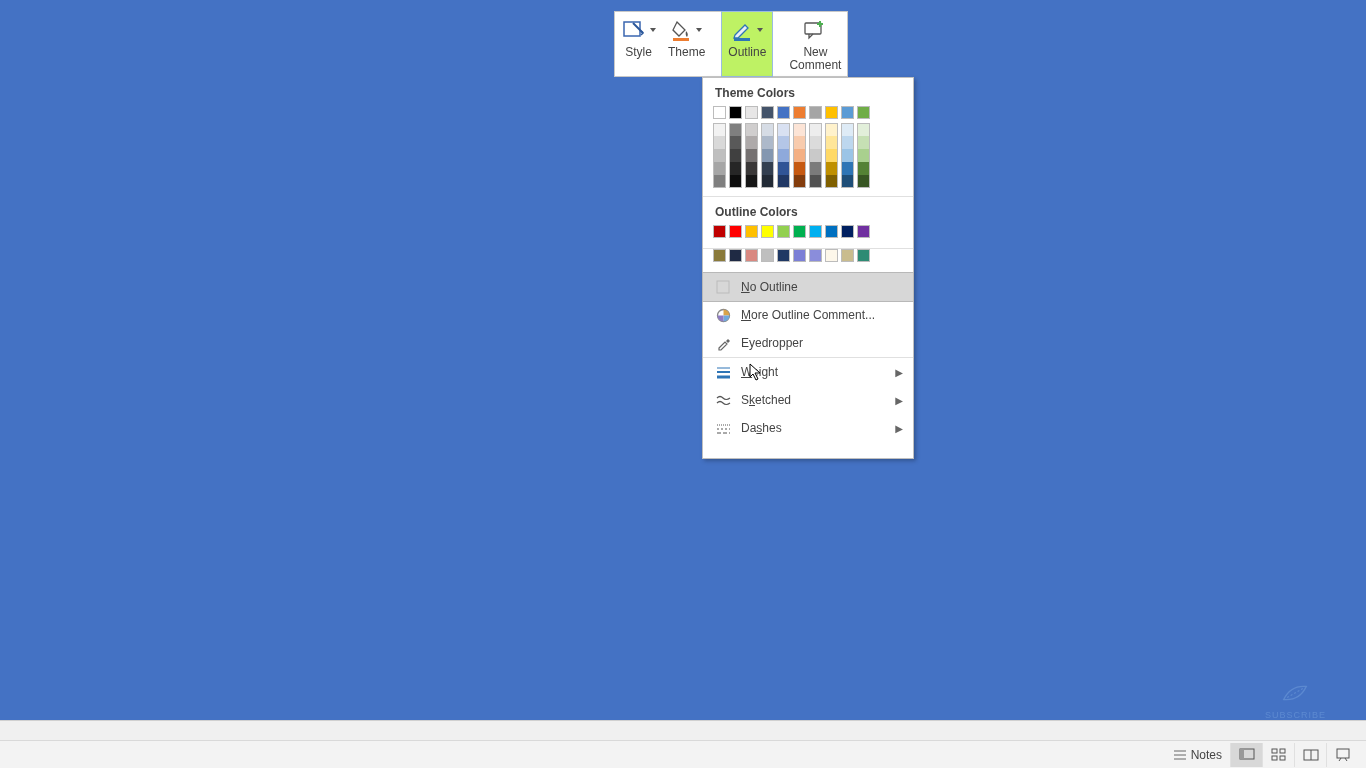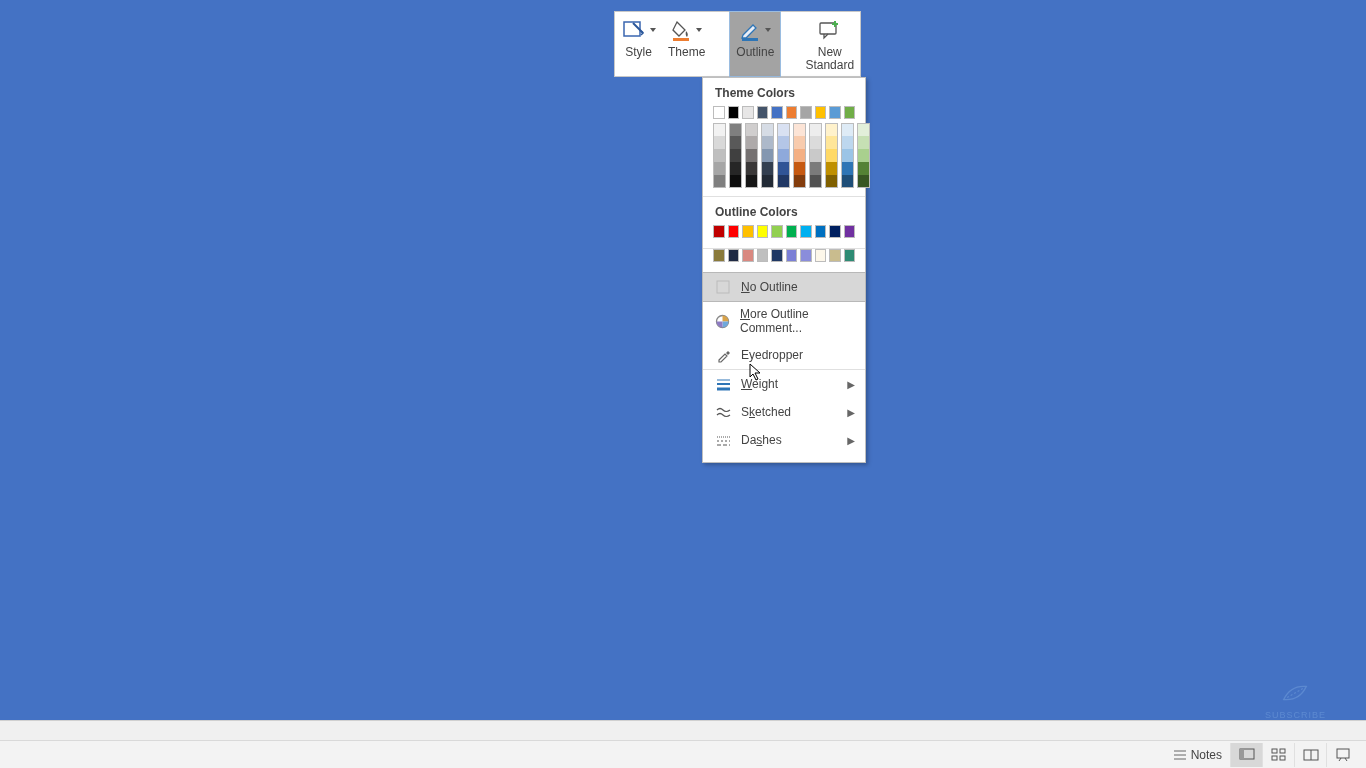--- a/index.html
+++ b/index.html
@@ -1,27 +1,27 @@
 <!DOCTYPE html>
 <html><head>
 <meta charset="utf-8">
 <style>
 * { margin: 0; padding: 0; box-sizing: border-box; font-family: "Segoe UI", Arial, sans-serif; }
 body { background: #4472c4; width: 1366px; height: 768px; position: relative; overflow: hidden; }
 
 
 .mini-toolbar { position: absolute; left: 614px; top: 11px; background: #fff; border: 1px solid #c8c8c8; display: flex; }
 .mini-toolbar .btn { display: flex; flex-direction: column; align-items: center; justify-content: flex-start; padding: 4px 6px 4px; cursor: pointer; min-width: 44px; }
-.mini-toolbar .btn.active { background: #a3a3a3; border: 1px solid #9abce0; margin: -1px 18px; }
+.mini-toolbar .btn.active { background: #bef264; border: 1px solid #9abce0; margin: -1px 10px; }
 .mini-toolbar .btn .icon-area { height: 24px; display: flex; align-items: center; justify-content: center; margin-top: 2px; }
 .mini-toolbar .btn .label { font-size: 12px; color: #444; margin-top: 4px; line-height: 13px; text-align: center; }
 .caret-down { width: 0; height: 0; border-left: 3px solid transparent; border-right: 3px solid transparent; border-top: 4px solid #555; margin-left: 3px; }
 
 
-.dropdown { position: absolute; left: 702px; top: 77px; width: 164px; background: #fff; border: 1px solid #bfbfbf; box-shadow: 2px 2px 4px rgba(0,0,0,0.25); padding-bottom: 8px; }
+.dropdown { position: absolute; left: 702px; top: 77px; width: 212px; background: #fff; border: 1px solid #bfbfbf; box-shadow: 2px 2px 4px rgba(0,0,0,0.25); padding-bottom: 16px; }
 .section-title { font-size: 12px; font-weight: 600; color: #444; padding: 8px 12px 6px; }
 .swatch-row { display: flex; gap: 3px; padding: 0 10px; }
 .swatch { width: 13px; height: 13px; border: 1px solid #bcbcbc; cursor: pointer; }
 .shade-grid { padding: 4px 10px 8px; display: flex; gap: 3px; }
 .shade-col { display: flex; flex-direction: column; }
 .shade-col .sw { width: 13px; height: 13px; border-left: 1px solid #bcbcbc; border-right: 1px solid #bcbcbc; cursor: pointer; }
 .shade-col .sw:first-child { border-top: 1px solid #bcbcbc; }
 .shade-col .sw:last-child { border-bottom: 1px solid #bcbcbc; }
 .divider { height: 1px; background: #e0e0e0; margin: 0; }
 
@@ -84,21 +84,21 @@
   </div>
   <div class="btn">
     <div class="icon-area">
       <svg width="24" height="22">
           <rect x="2" y="4" width="16" height="11" rx="1" fill="none" stroke="#555" stroke-width="1.3"></rect>
           <path d="M6 15 L6 19 L10 15" fill="none" stroke="#555" stroke-width="1.3"></path>
           <path d="M17 2 L17 8 M14 5 L20 5" stroke="#4caf50" stroke-width="2"></path>
         </svg>
     </div>
     <div class="label" style="white-space:pre-line">New
-Standard</div>
+Comment</div>
   </div>
 </div>
 
 <div class="dropdown">
   <div class="section-title">Theme Colors</div>
   <div class="swatch-row" id="theme-row">
       <div class="swatch" style="background: rgb(255, 255, 255);"></div>
       <div class="swatch" style="background: rgb(0, 0, 0);"></div>
       <div class="swatch" style="background: rgb(231, 230, 230);"></div>
       <div class="swatch" style="background: rgb(68, 84, 106);"></div>

